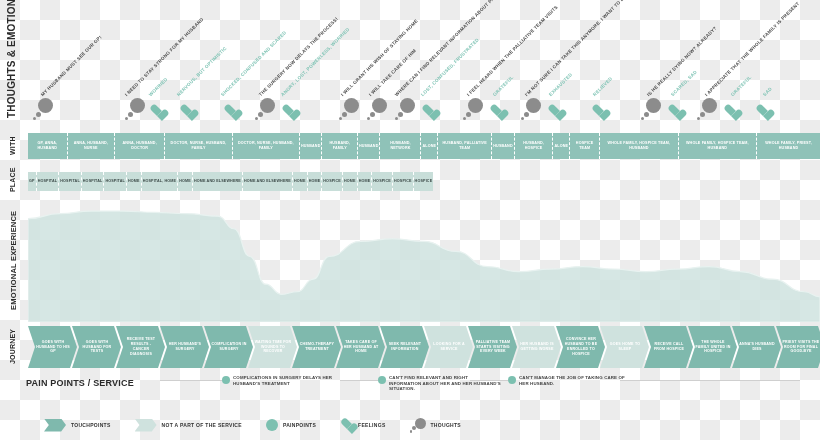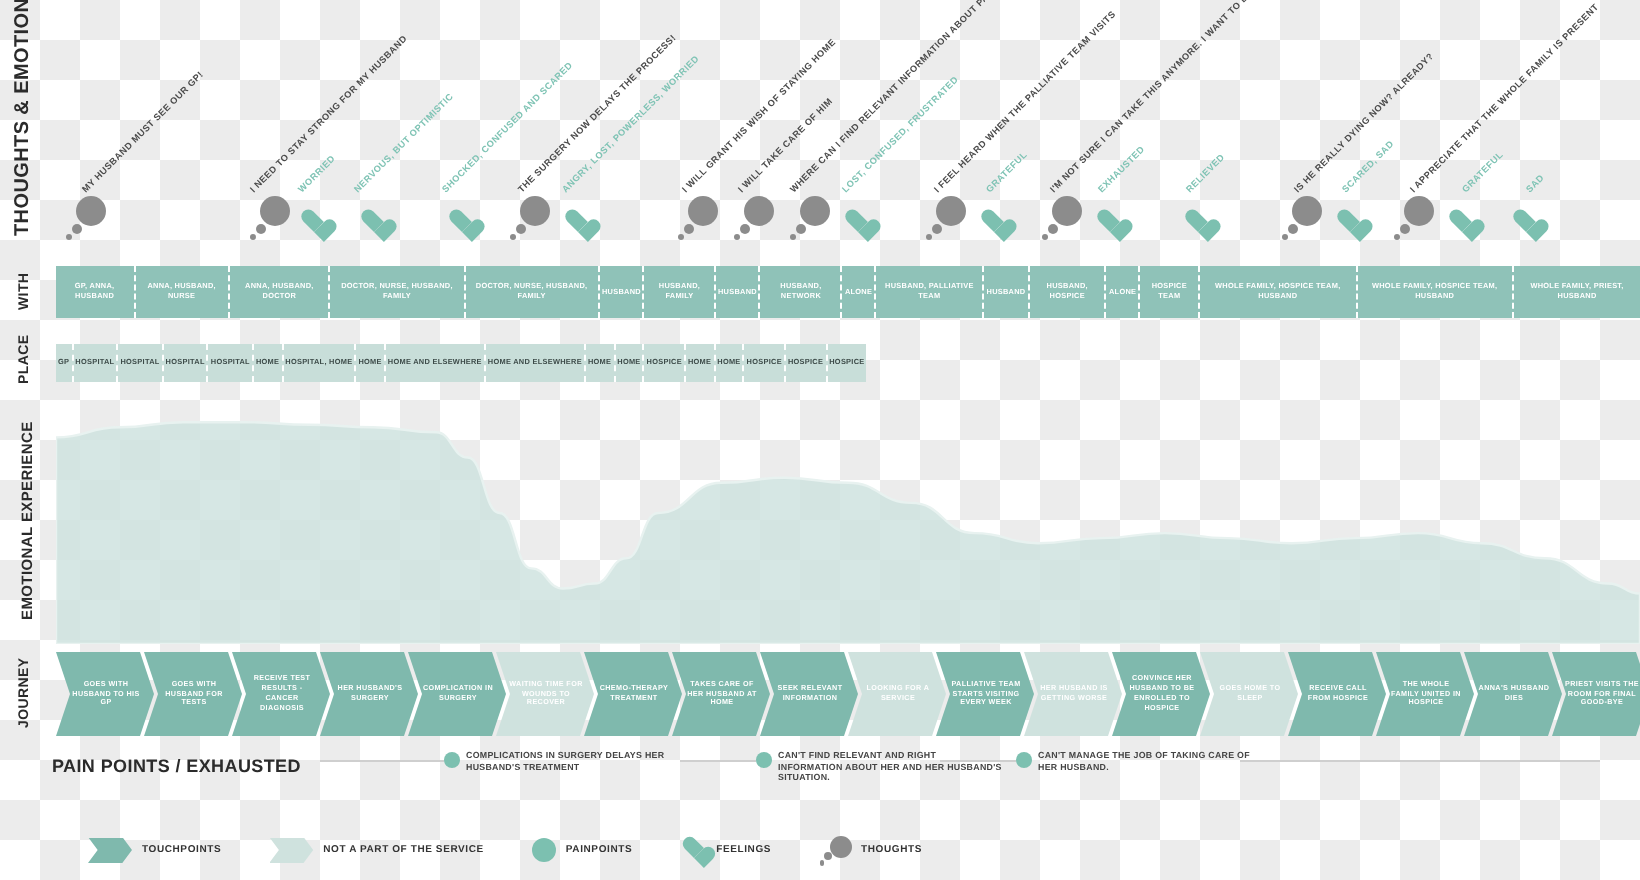--- a/index.html
+++ b/index.html
@@ -319,21 +319,21 @@
         <div class="chev">CONVINCE HER HUSBAND TO BE ENROLLED TO HOSPICE</div>
         <div class="chev muted">GOES HOME TO SLEEP</div>
         <div class="chev">RECEIVE CALL FROM HOSPICE</div>
         <div class="chev">THE WHOLE FAMILY UNITED IN HOSPICE</div>
         <div class="chev">ANNA'S HUSBAND DIES</div>
         <div class="chev">PRIEST VISITS THE ROOM FOR FINAL GOOD-BYE</div>
       </div>
   </div>
 
   <div id="pain-row">
-    <div id="pain-title">PAIN POINTS / EXHAUSTED</div>
+    <div id="pain-title">PAIN POINTS / SERVICE</div>
     <div id="pain-holder">
         <div class="pp" style="left: 222px;">
           <span class="dot"></span>
           <span class="txt" style="max-width: 112px;">COMPLICATIONS IN SURGERY DELAYS HER HUSBAND'S TREATMENT</span>
         </div>
         <div class="pp" style="left: 378px;">
           <span class="dot"></span>
           <span class="txt" style="max-width: 112px;">CAN'T FIND RELEVANT AND RIGHT INFORMATION ABOUT HER AND HER HUSBAND'S SITUATION.</span>
         </div>
         <div class="pp" style="left: 508px;">

